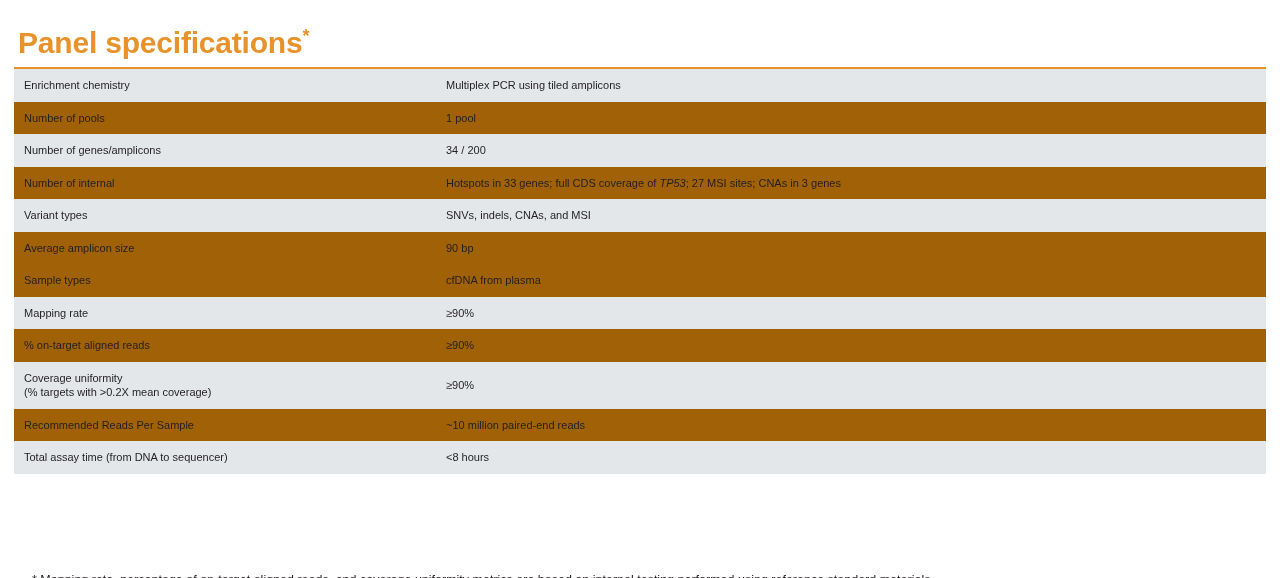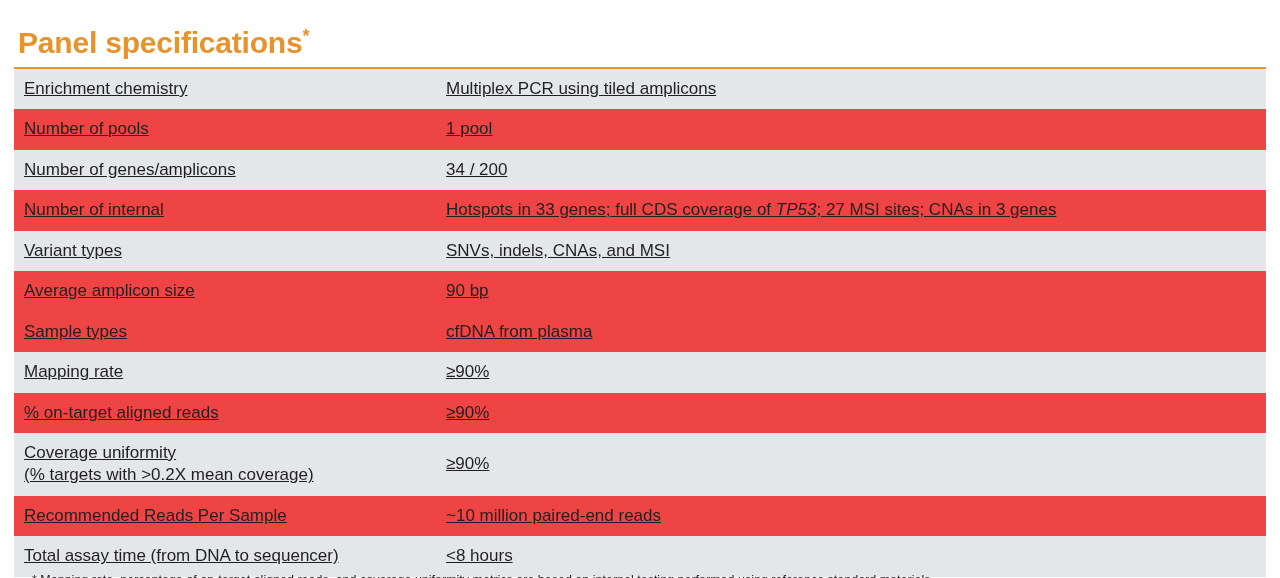--- a/index.html
+++ b/index.html
@@ -40,40 +40,39 @@
     background: #e8922b;
     width: 1252px;
     margin: 0 0 0 0;
   }
   table.spec {
     border-collapse: collapse;
     width: 1252px;
     table-layout: fixed;
   }
   table.spec td {
-    font-size: 17px;
+    font-size: 11px;
     color: #231f20;
     padding: 9px 10px 9px 10px;
     vertical-align: middle;
     line-height: 1.32;
-    text-decoration: underline;
   }
   table.spec td.label {
     width: 410px;
     padding-left: 10px;
   }
   table.spec td.value {
     padding-left: 2px;
     margin-left: 15px;
   }
   table.spec tr.shaded td {
     background: #e3e7ea;
   }
   table.spec tr.plain td {
-    background: #ef4444;
+    background: #a16207;
   }
   .footnote {
     position: absolute;
     left: 32px;
     bottom: 16px;
     font-size: 12.5px;
     color: #231f20;
     line-height: 1.3;
     text-align: right;
   }

